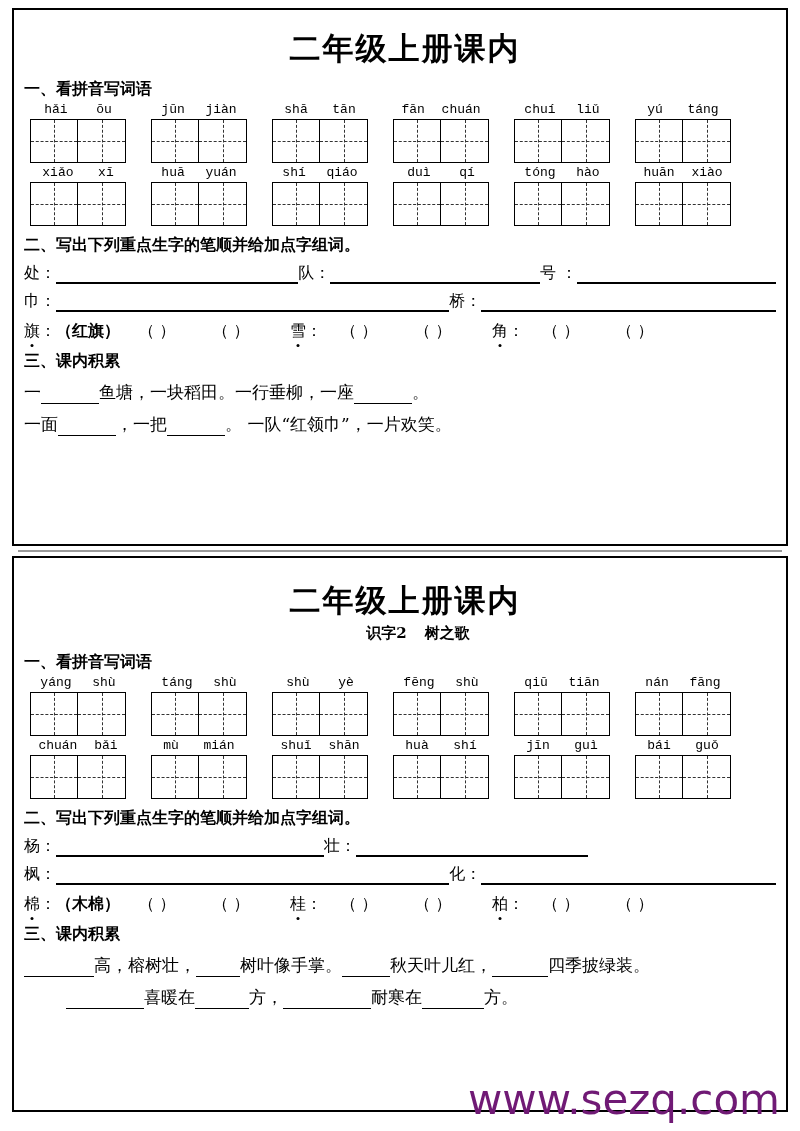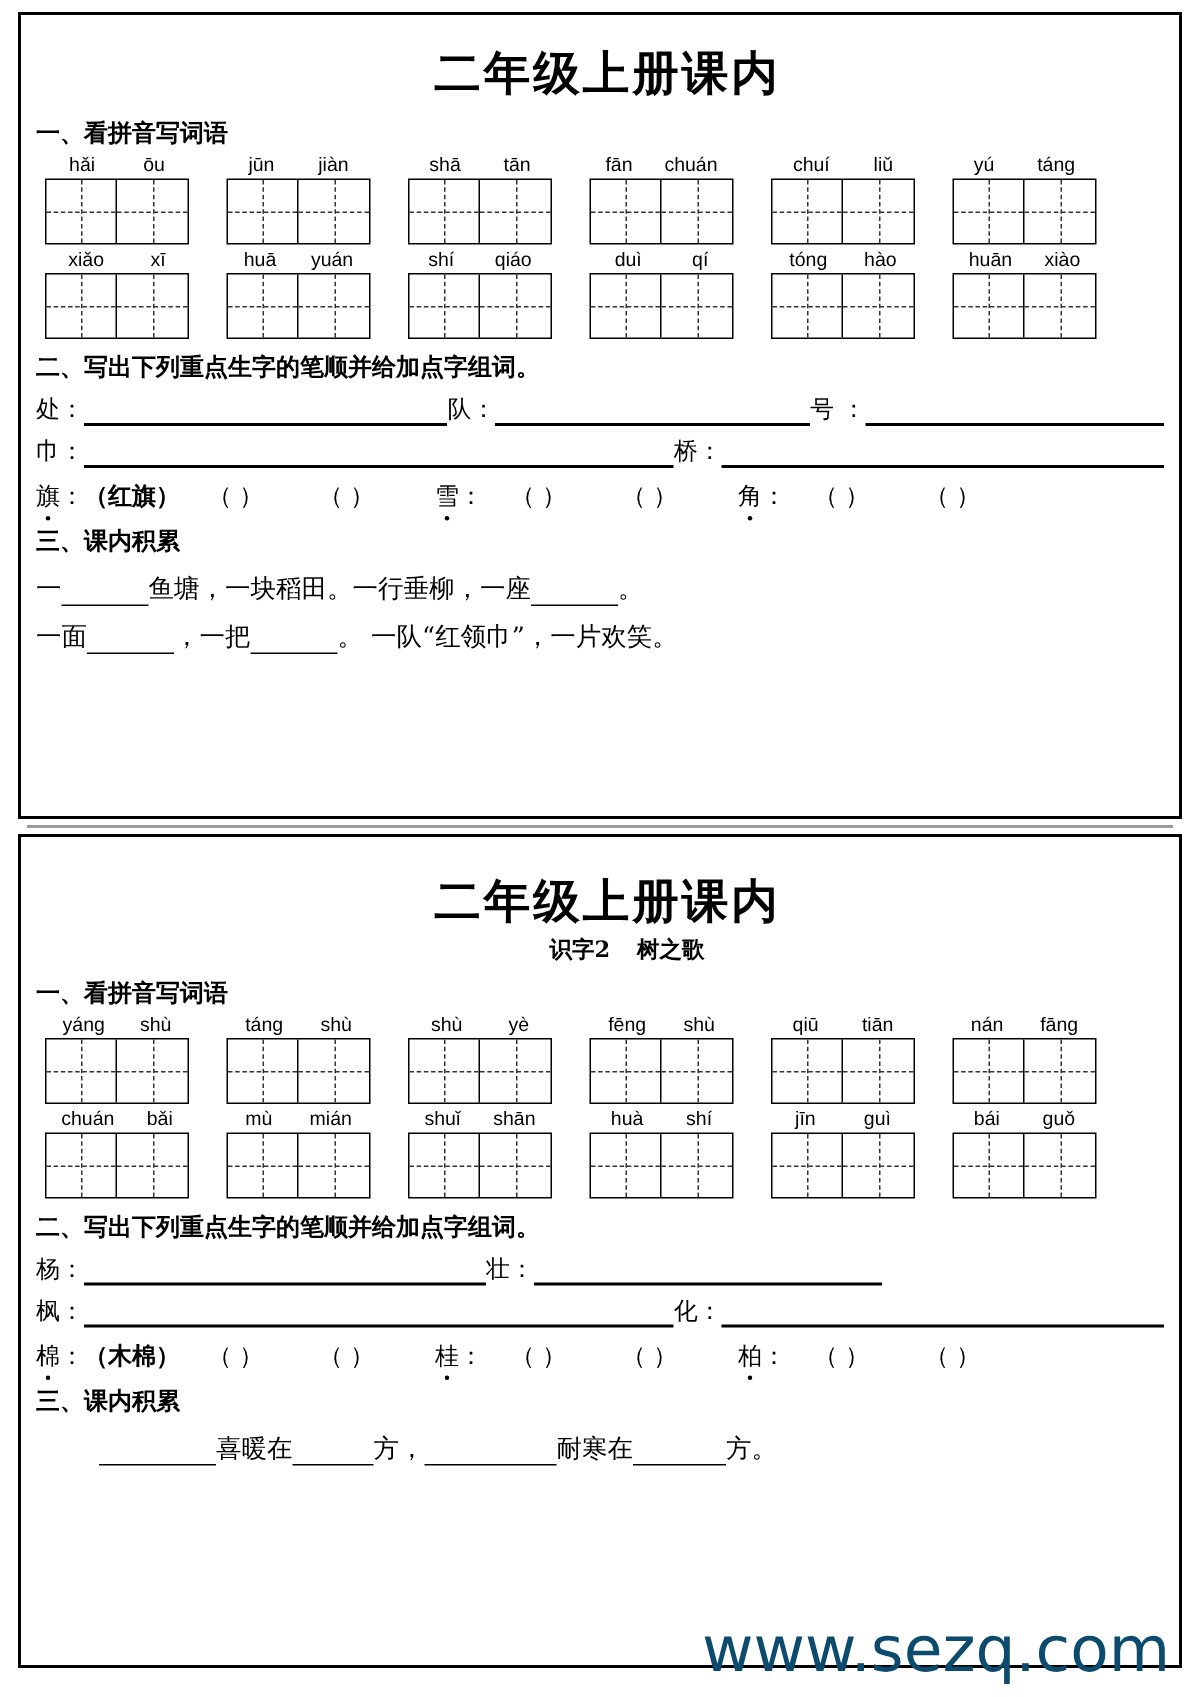--- a/index.html
+++ b/index.html
@@ -83,21 +83,21 @@
     justify-content: flex-start;
     margin: 2px 0 0 0;
     padding-left: 6px;
   }
   .grid-cell-wrap {
     margin-right: 25px;
   }
   .grid-cell-wrap:last-child { margin-right: 0; }
 
   .pinyin {
-    font-family: Liberation Sans, sans-serif;
+    font-family: Liberation Mono, monospace;
     font-size: 13px;
     text-align: center;
     display: flex;
     justify-content: space-around;
     width: 96px;
     margin-bottom: 2px;
     letter-spacing: 0px;
     white-space: nowrap;
   }
   .pinyin span { display: inline-block; }
@@ -202,21 +202,21 @@
 
   .indent-lg { padding-left: 42px; }
 
   
   .watermark {
     position: absolute;
     left: 468px;
     top: 1075px;
     font-family: "DejaVu Sans", "Liberation Sans", sans-serif;
     font-size: 42px;
-    color: #0c4a6e;
+    color: #701a75;
     letter-spacing: 0px;
     pointer-events: none;
     white-space: nowrap;
     z-index: 5;
   }
 </style>
 </head>
 <body>
 
 <div class="sheet-stack">
@@ -576,20 +576,30 @@
           <span style="display: inline-block; width: 22px;"></span>
           <span class="dotted-char">柏</span>
           <span>：</span>
           <span class="paren-blank" style="width: 74px;">（        ）</span>
           <span class="paren-blank" style="width: 74px;">（        ）</span>
         </div>
       </div>
 
     <div class="sec-head">三、课内积累</div>
     <div id="p1-acc">
+        <div class="acc-line">
+          <span class="blank" style="width: 70px;"></span>
+          <span class="seg">高，榕树壮，</span>
+          <span class="blank" style="width: 44px;"></span>
+          <span class="seg">树叶像手掌。</span>
+          <span class="blank" style="width: 48px;"></span>
+          <span class="seg">秋天叶儿红，</span>
+          <span class="blank" style="width: 56px;"></span>
+          <span class="seg">四季披绿装。</span>
+        </div>
         <div class="acc-line indent-lg">
           <span class="blank" style="width: 78px;"></span>
           <span class="seg">喜暖在</span>
           <span class="blank" style="width: 54px;"></span>
           <span class="seg">方，</span>
           <span class="blank" style="width: 88px;"></span>
           <span class="seg">耐寒在</span>
           <span class="blank" style="width: 62px;"></span>
           <span class="seg">方。</span>
         </div>

